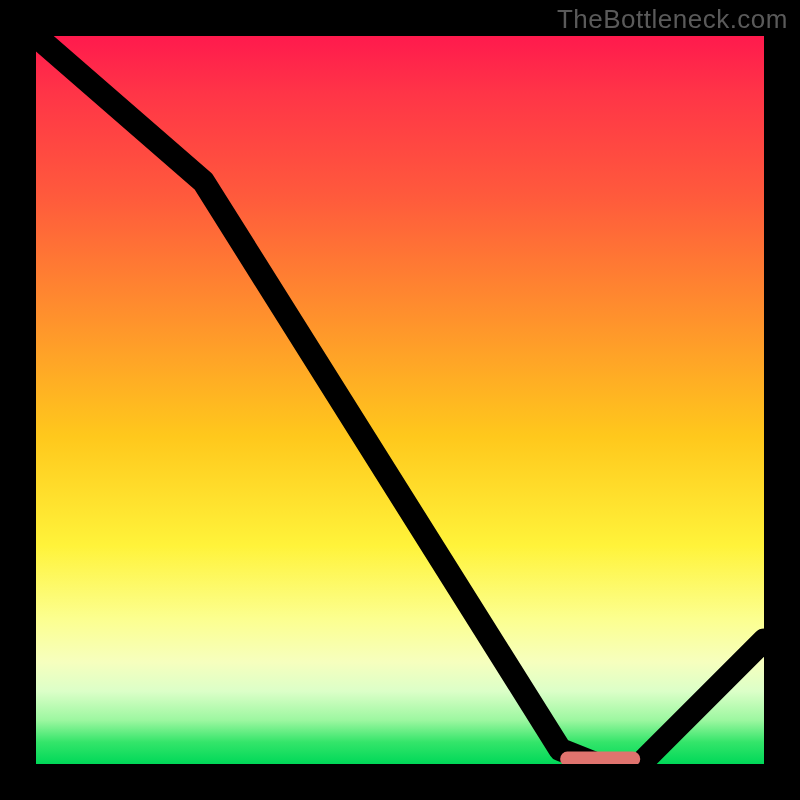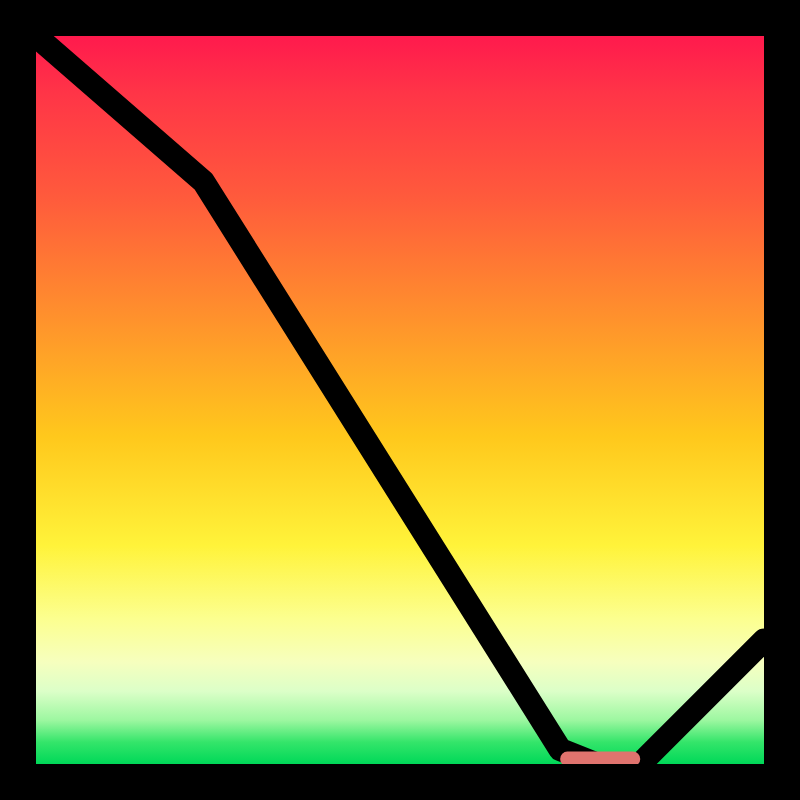--- a/index.html
+++ b/index.html
@@ -61,20 +61,21 @@
   }
   .marker {
     fill: #e0736e;
     stroke: none;
   }
 </style>
 </head>
 <body>
 
 <div class="frame">
+  <div class="watermark">TheBottleneck.com</div>
 
   <div class="plot-area">
     <div class="gradient-bg"></div>
 
     <svg class="overlay" viewBox="0 0 100 100" preserveAspectRatio="none">
       <path class="curve" d="M0 0 L23 20 L72 98 L77 100 L83 100 L100 83"></path>
       <rect class="marker" x="72" y="98.3" width="11" height="2" rx="1" ry="1" fill="#e0736e"></rect>
     </svg>
   </div>
 </div>

